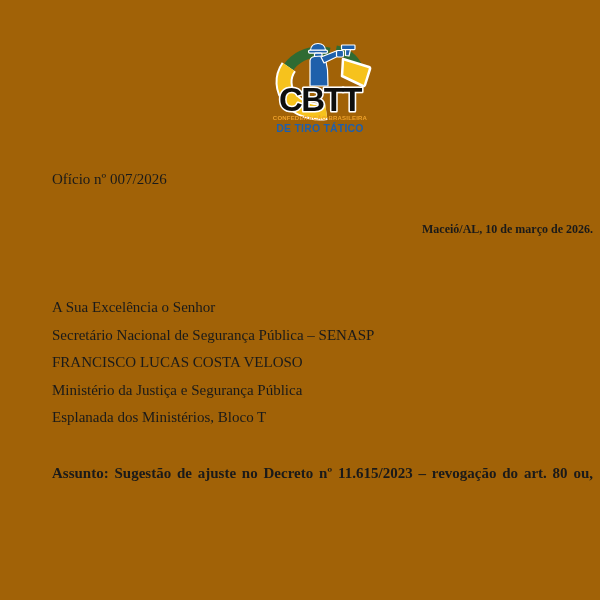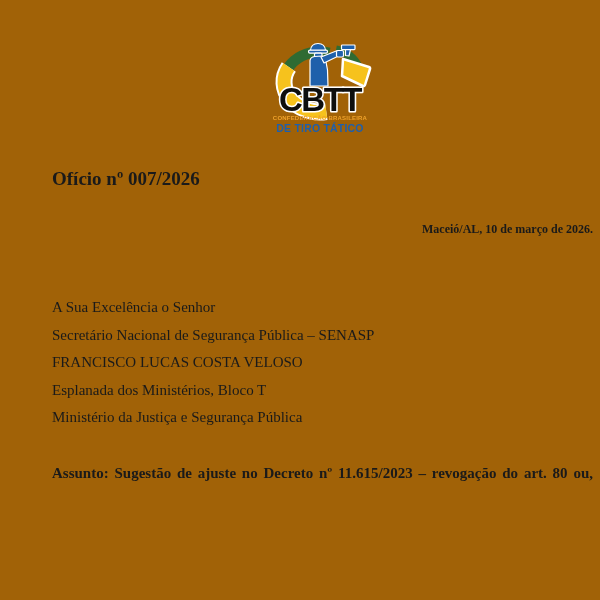--- a/index.html
+++ b/index.html
@@ -26,21 +26,21 @@
     letter-spacing: -1.5px;
     paint-order: stroke;
     stroke: #ffffff;
     stroke-width: 3px;
     stroke-linejoin: round;
   }
   .caption1 { font-size: 6px;    font-weight: bold; letter-spacing: 0.2px; }
   .caption2 { font-size: 10.5px; font-weight: bold; letter-spacing: 0.2px; }
   .ref {
     position: absolute; top: 169px; left: 52px;
-    font-size: 19px; font-weight: bold; line-height: 20px;
+    font-size: 15px; font-weight: normal; line-height: 20px;
   }
   .dateline {
     position: absolute; top: 219px; right: 7px;
     font-size: 12px; font-weight: bold; line-height: 20px;
   }
   .recipient {
     position: absolute; top: 294px; left: 52px;
     font-size: 15px; font-weight: normal; line-height: 27.5px;
   }
   .subject {
@@ -89,22 +89,22 @@
   </div>
 
   <div class="ref">Ofício nº 007/2026</div>
 
   <div class="dateline">Maceió/AL, 10 de março de 2026.</div>
 
   <div class="recipient">
     <div>A Sua Excelência o Senhor</div>
     <div>Secretário Nacional de Segurança Pública – SENASP</div>
     <div>FRANCISCO LUCAS COSTA VELOSO</div>
+    <div>Ministério da Justiça e Segurança Pública</div>
     <div>Esplanada dos Ministérios, Bloco T</div>
-    <div>Ministério da Justiça e Segurança Pública</div>
   </div>
 
   <div class="subject">
     <div class="line1">Assunto: Sugestão de ajuste no Decreto nº 11.615/2023 – revogação do art. 80 ou,</div>
   </div>
 
 
 </div>
 
 </body></html>

